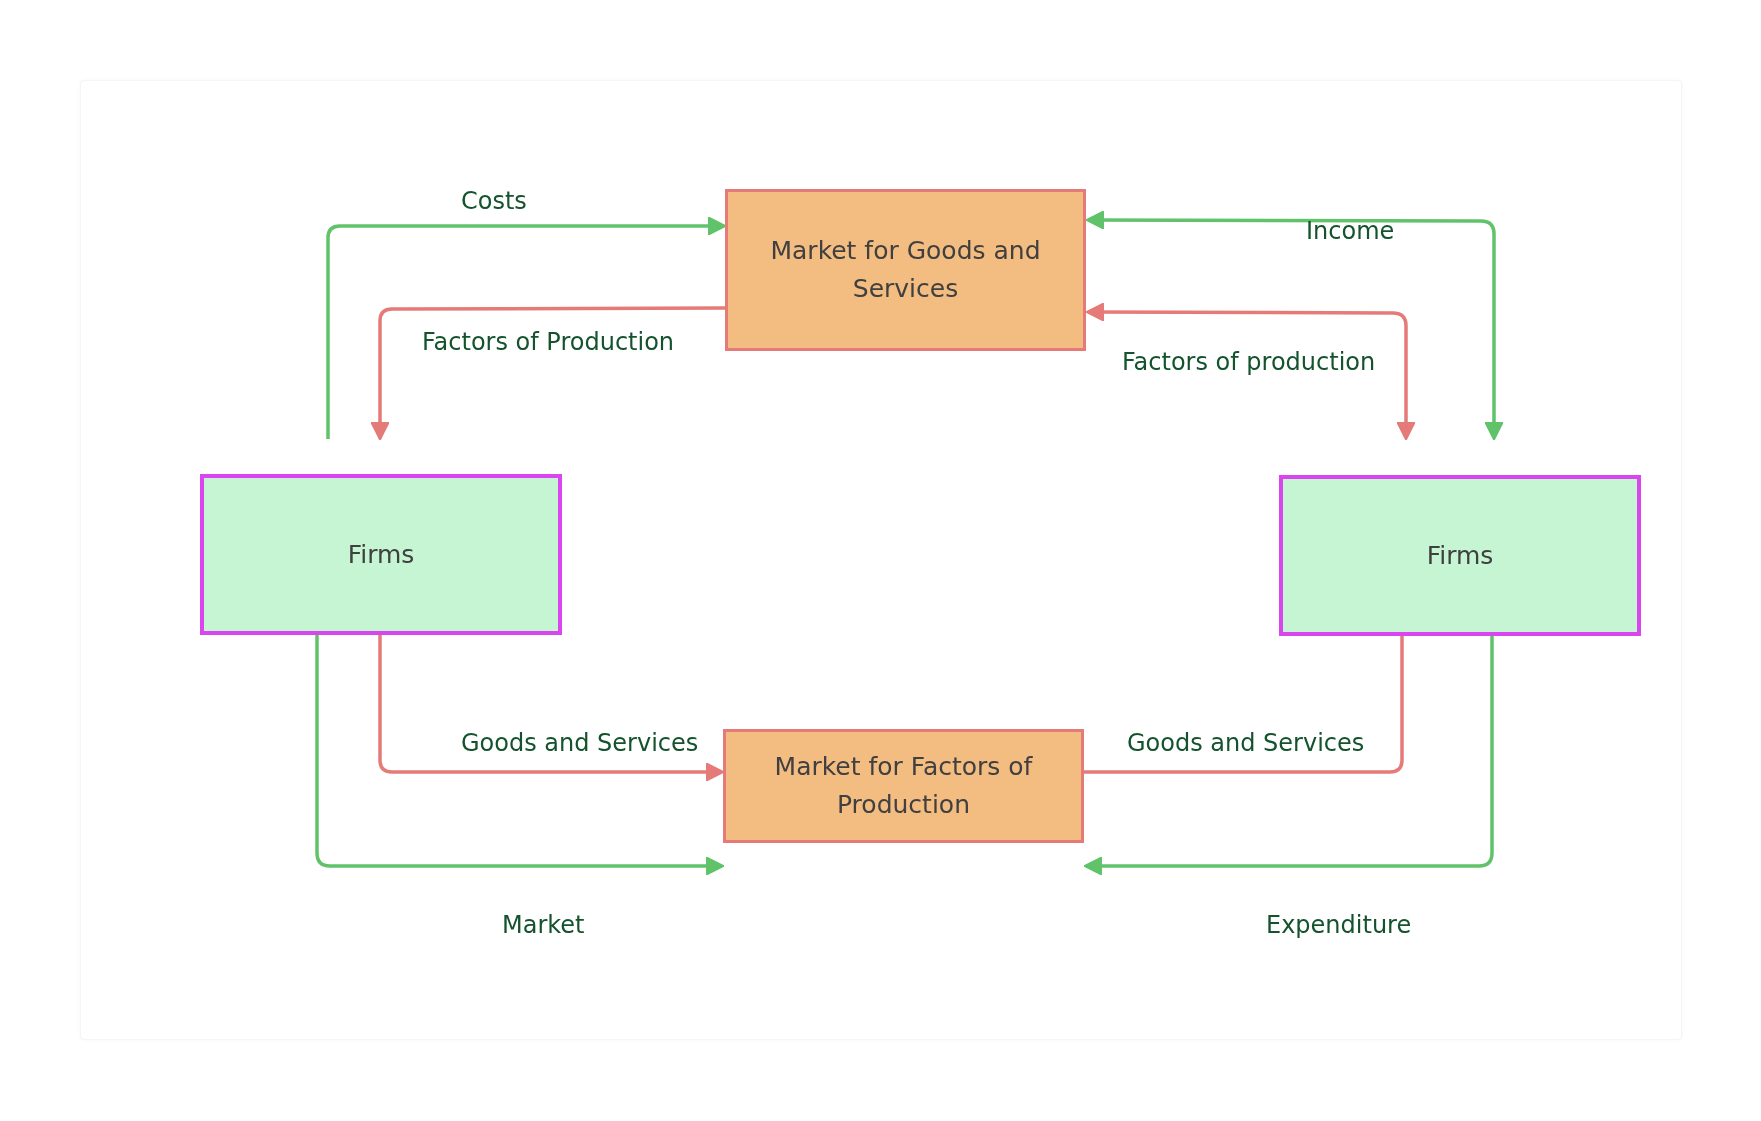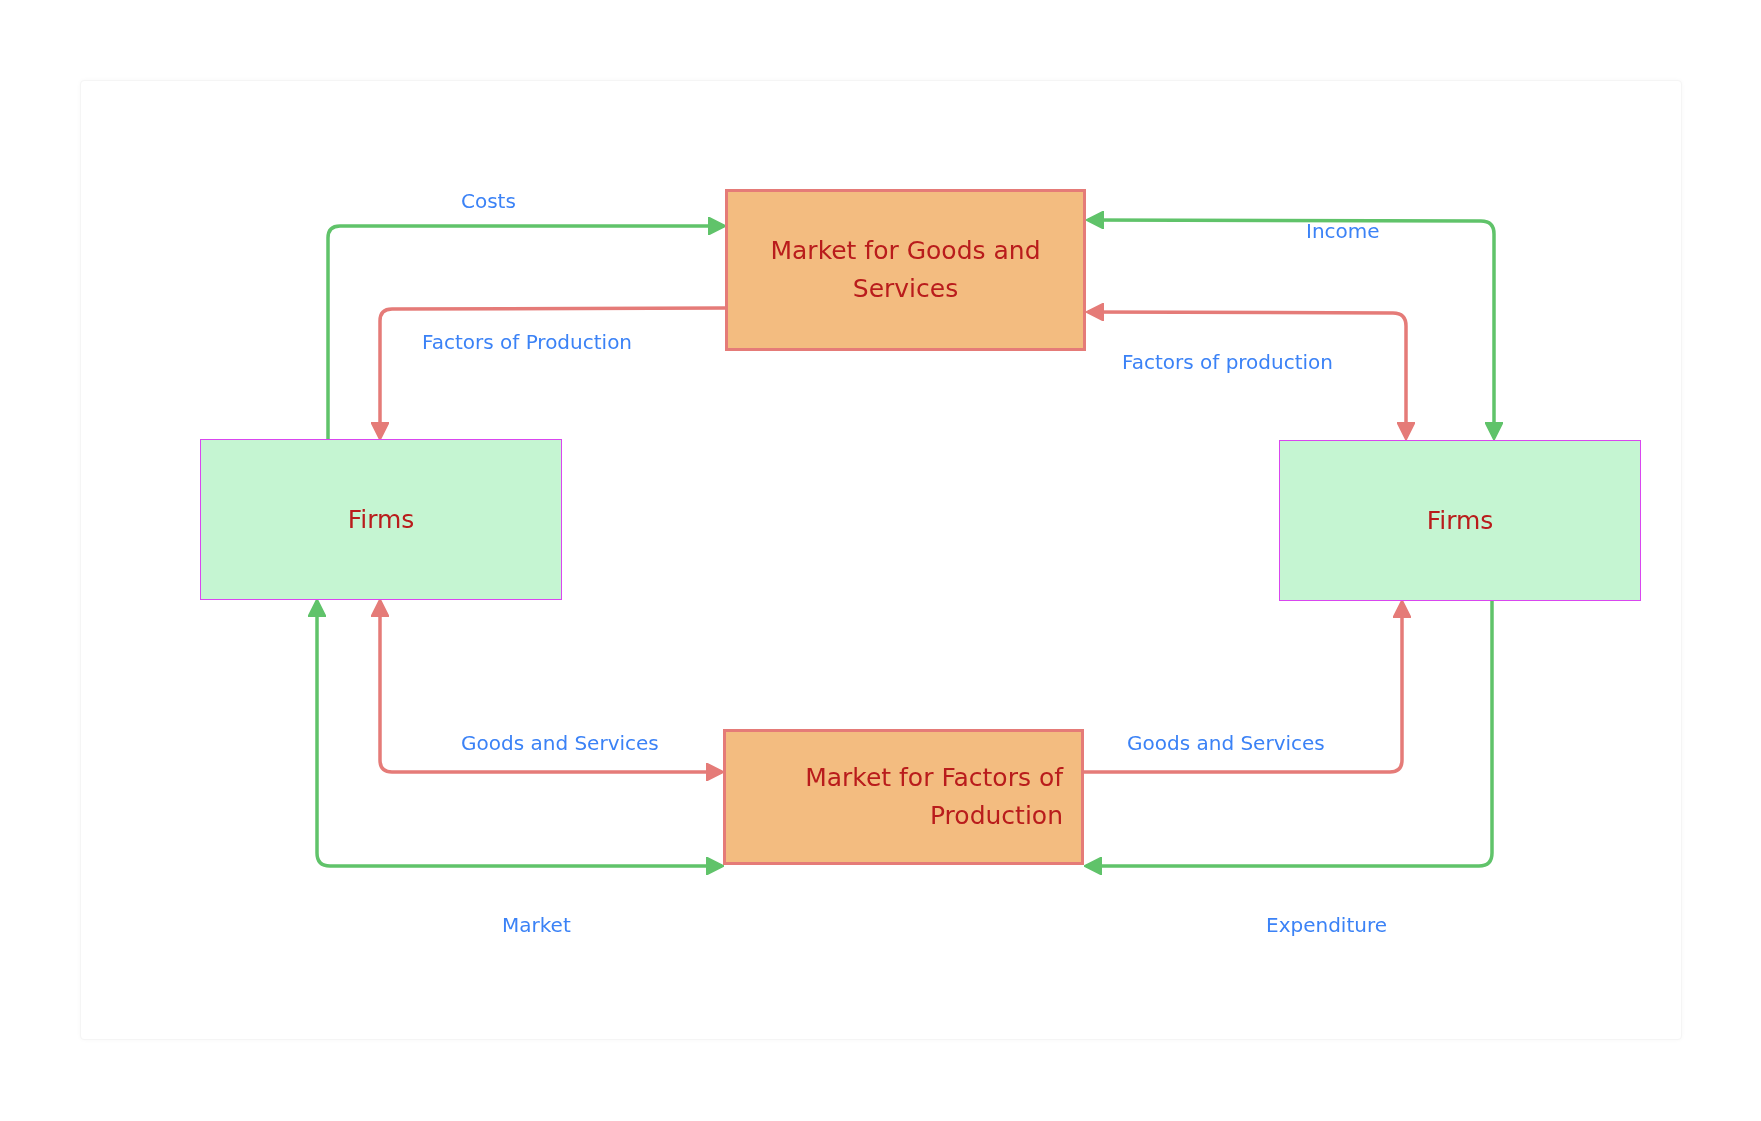--- a/index.html
+++ b/index.html
@@ -1,22 +1,22 @@
 <!DOCTYPE html>
 <html><head>
 <meta charset="utf-8">
 <style>
   html,body{margin:0;padding:0;background:#ffffff;}
   body{width:1761px;height:1121px;position:relative;overflow:hidden;font-family:"DejaVu Sans","Liberation Sans",sans-serif;}
   .panel{position:absolute;left:80px;top:80px;width:1600px;height:958px;background:#ffffff;border:1px solid #f5f5f5;border-radius:4px;box-shadow:0 0 4px rgba(0,0,0,0.03);}
   svg.wires{position:absolute;left:0;top:0;width:1761px;height:1121px;}
-  .node{position:absolute;box-sizing:border-box;display:flex;align-items:center;justify-content:center;text-align:center;color:#b91c1c;font-size:25px;line-height:38px;padding:17px 18px;}
-  .node.firm{border:1px solid #d946ef;background:#c5f5d2;}
+  .node{position:absolute;box-sizing:border-box;display:flex;align-items:center;justify-content:center;text-align:center;color:#404040;font-size:25px;line-height:38px;padding:17px 18px;}
+  .node.firm{border:4px solid #d946ef;background:#c5f5d2;margin-top:35px;}
   .node.market{border:3px solid #e57b78;background:#f3bc80;}
-  .lbl{position:absolute;color:#3b82f6;font-size:20px;line-height:30px;white-space:nowrap;transform:translateY(-50%);}
+  .lbl{position:absolute;color:#14532d;font-size:24px;line-height:30px;white-space:nowrap;transform:translateY(-50%);}
 </style>
 </head>
 <body>
 
 <div class="panel"></div>
 
 <svg class="wires" xmlns="http://www.w3.org/2000/svg">
   <defs>
     <marker id="ag" viewBox="0 0 10 10" refX="9" refY="5" markerWidth="5" markerHeight="5" orient="auto-start-reverse" markerUnits="strokeWidth">
       <path d="M0,0 L10,5 L0,10 z" fill="#60c36a" stroke="#60c36a" stroke-linejoin="round"></path>
@@ -42,21 +42,21 @@
     <path stroke="#e57b78" marker-end="url(#ar)" d="M1084,772 L1390,772 Q1402,772 1402,760 L1402,602"></path>
 
     <path stroke="#60c36a" marker-end="url(#ag)" d="M1492,600 L1492,853 Q1492,866 1479,866 L1086,866"></path>
   </g>
 </svg>
 
 <div class="node market" style="left:725px;top:189px;width:361px;height:162px;">
   <span>Market for Goods and Services</span>
 </div>
 
-<div class="node market" style="left:723px;top:729px;width:361px;height:136px;text-align:right;">
+<div class="node market" style="left:723px;top:729px;width:361px;height:114px;">
   <span>Market for Factors of Production</span>
 </div>
 
 <div class="node firm" style="left:200px;top:439px;width:362px;height:161px;">
   <span>Firms</span>
 </div>
 
 <div class="node firm" style="left:1279px;top:440px;width:362px;height:161px;">
   <span>Firms</span>
 </div>

